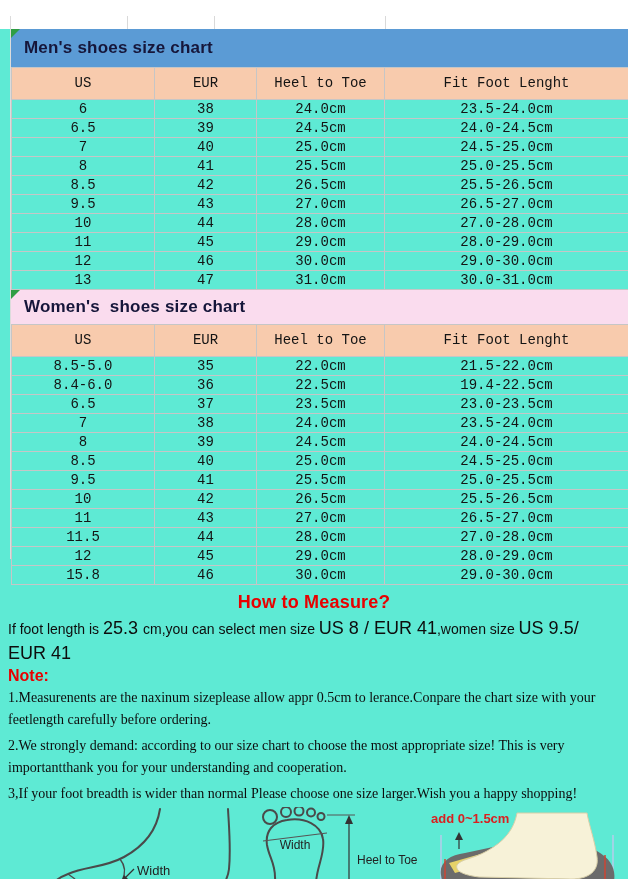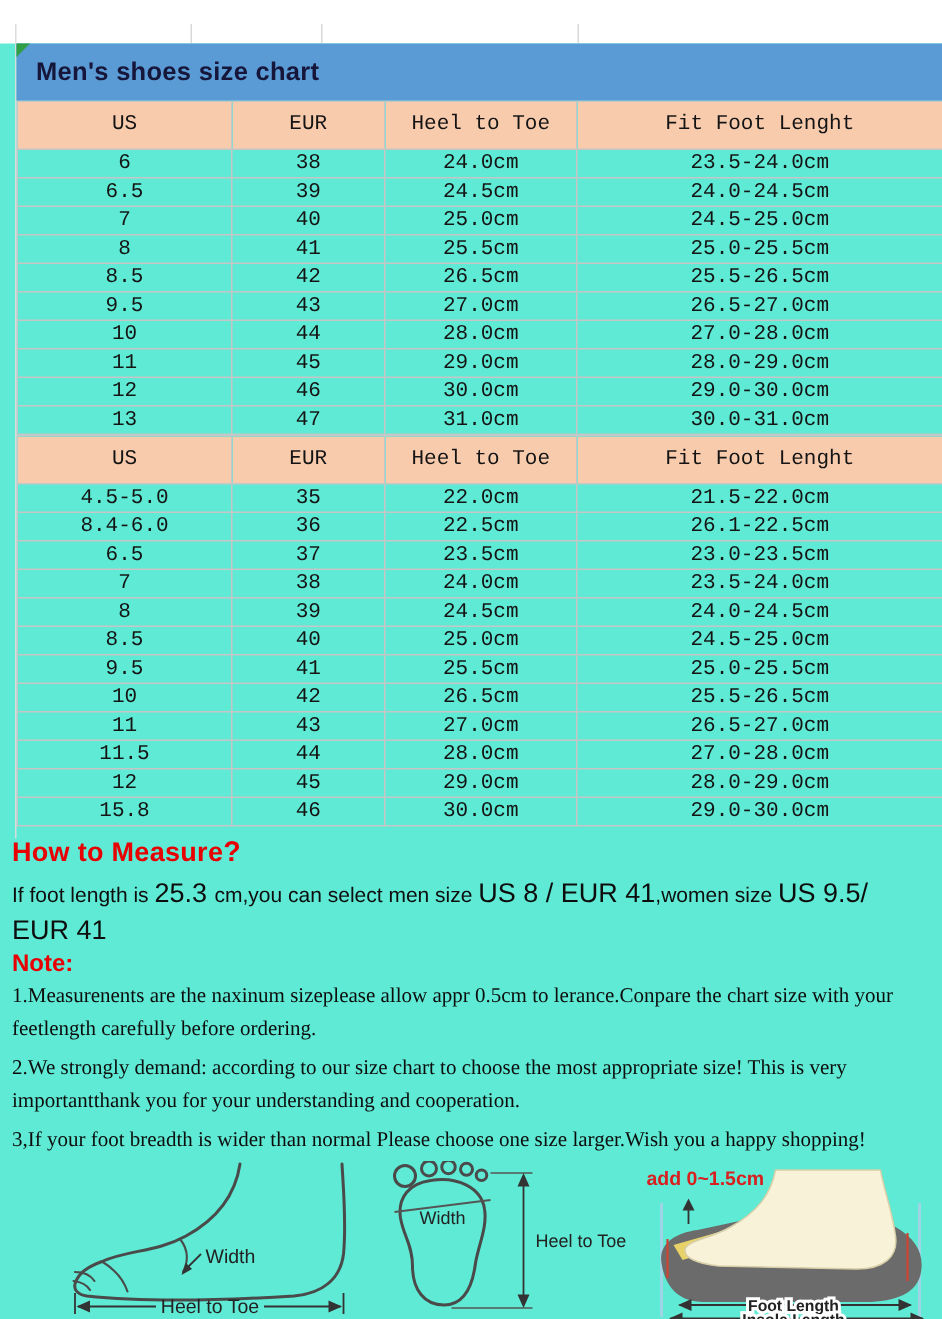--- a/index.html
+++ b/index.html
@@ -31,21 +31,21 @@
   table.size th, table.size td {
     border:1px solid #c6c6c6; text-align:center; height:19px;
     line-height:17px; padding:0; font-weight:normal; overflow:hidden; white-space:nowrap;
   }
   table.size thead th { background:#f8cbad; height:32px; }
   col.c-us  { width:143px; } col.c-eur { width:102px; }
   col.c-heel{ width:128px; } col.c-fit { width:244px; }
 
   
   .measure { padding:5px 8px 0 8px; }
-  .h-measure { color:#e80000; font-size:18px; line-height:22px; margin:1px 0 3px 0; font-weight:bold; letter-spacing:0.2px; }
+  .h-measure { color:#e80000; font-size:18px; line-height:22px; margin:1px 0 3px 0; font-weight:bold; letter-spacing:0.2px;text-align:center; }
   .h-measure .qm { font-weight:bold; font-size:19px; }
   .intro { font-size:14px; line-height:21px; color:#0d0d0d; }
   .example { font-size:14px; line-height:24px; color:#0d0d0d; margin-top:1px; }
   .example .big { font-size:18px; }
   .note-label { color:#e80000; font-size:16px; font-weight:bold; line-height:19px; }
   .notes { font-size:14px; color:#0d0d0d; }
   .notes .note { line-height:22px; margin-top:2px;font-family:Liberation Serif, serif; }
   .notes .note + .note { margin-top:4px; }
 
   
@@ -142,48 +142,52 @@
         </tr>
         <tr>
           <td>13</td>
           <td>47</td>
           <td>31.0cm</td>
           <td>30.0-31.0cm</td>
         </tr>
       </tbody>
   </table>
 
+  <div class="band band-pink">
+    <div class="tri"></div>
+    <span class="band-title">Women's  shoes size chart</span>
+  </div>
 
   <table class="size">
     <colgroup>
         <col class="c-us">
         <col class="c-eur">
         <col class="c-heel">
         <col class="c-fit">
       </colgroup>
     <thead>
       <tr>
         <th>US</th>
         <th>EUR</th>
         <th>Heel to Toe</th>
         <th>Fit Foot Lenght</th>
       </tr>
     </thead>
     <tbody>
         <tr>
-          <td>4.5-5.0</td>
+          <td>8.5-5.0</td>
           <td>35</td>
           <td>22.0cm</td>
           <td>21.5-22.0cm</td>
         </tr>
         <tr>
           <td>8.4-6.0</td>
           <td>36</td>
           <td>22.5cm</td>
-          <td>26.1-22.5cm</td>
+          <td>19.4-22.5cm</td>
         </tr>
         <tr>
           <td>6.5</td>
           <td>37</td>
           <td>23.5cm</td>
           <td>23.0-23.5cm</td>
         </tr>
         <tr>
           <td>7</td>
           <td>38</td>

